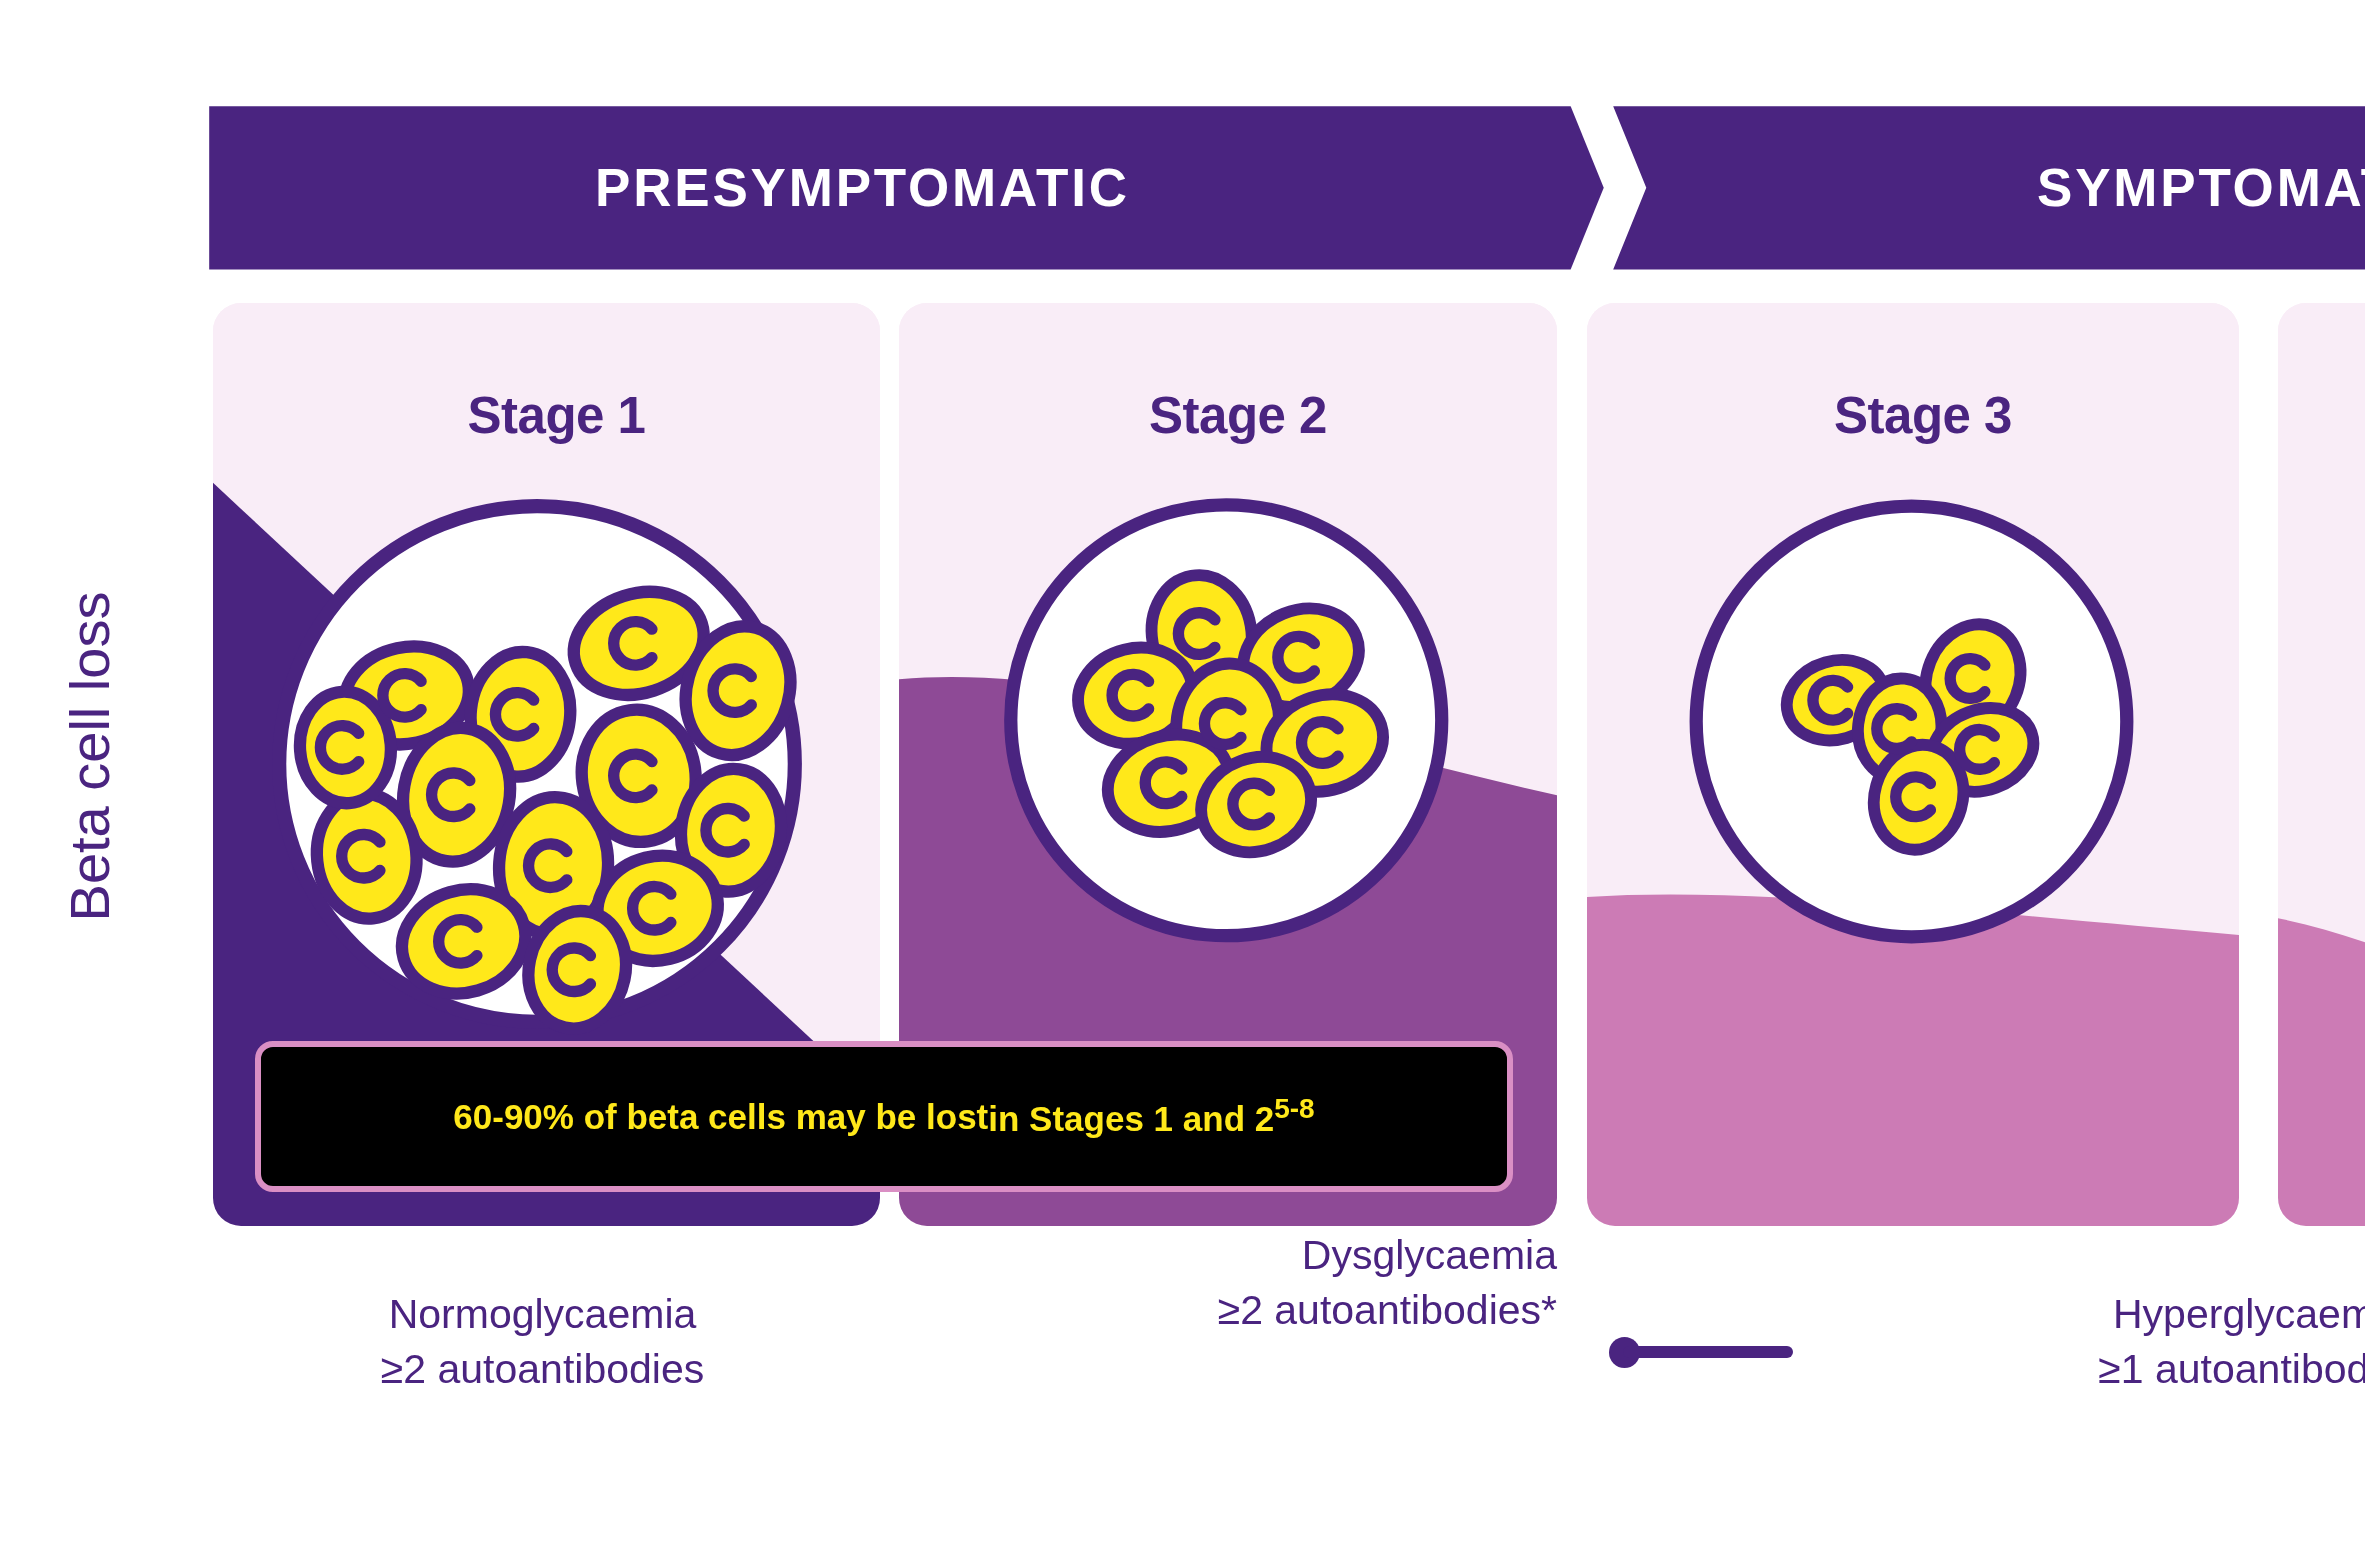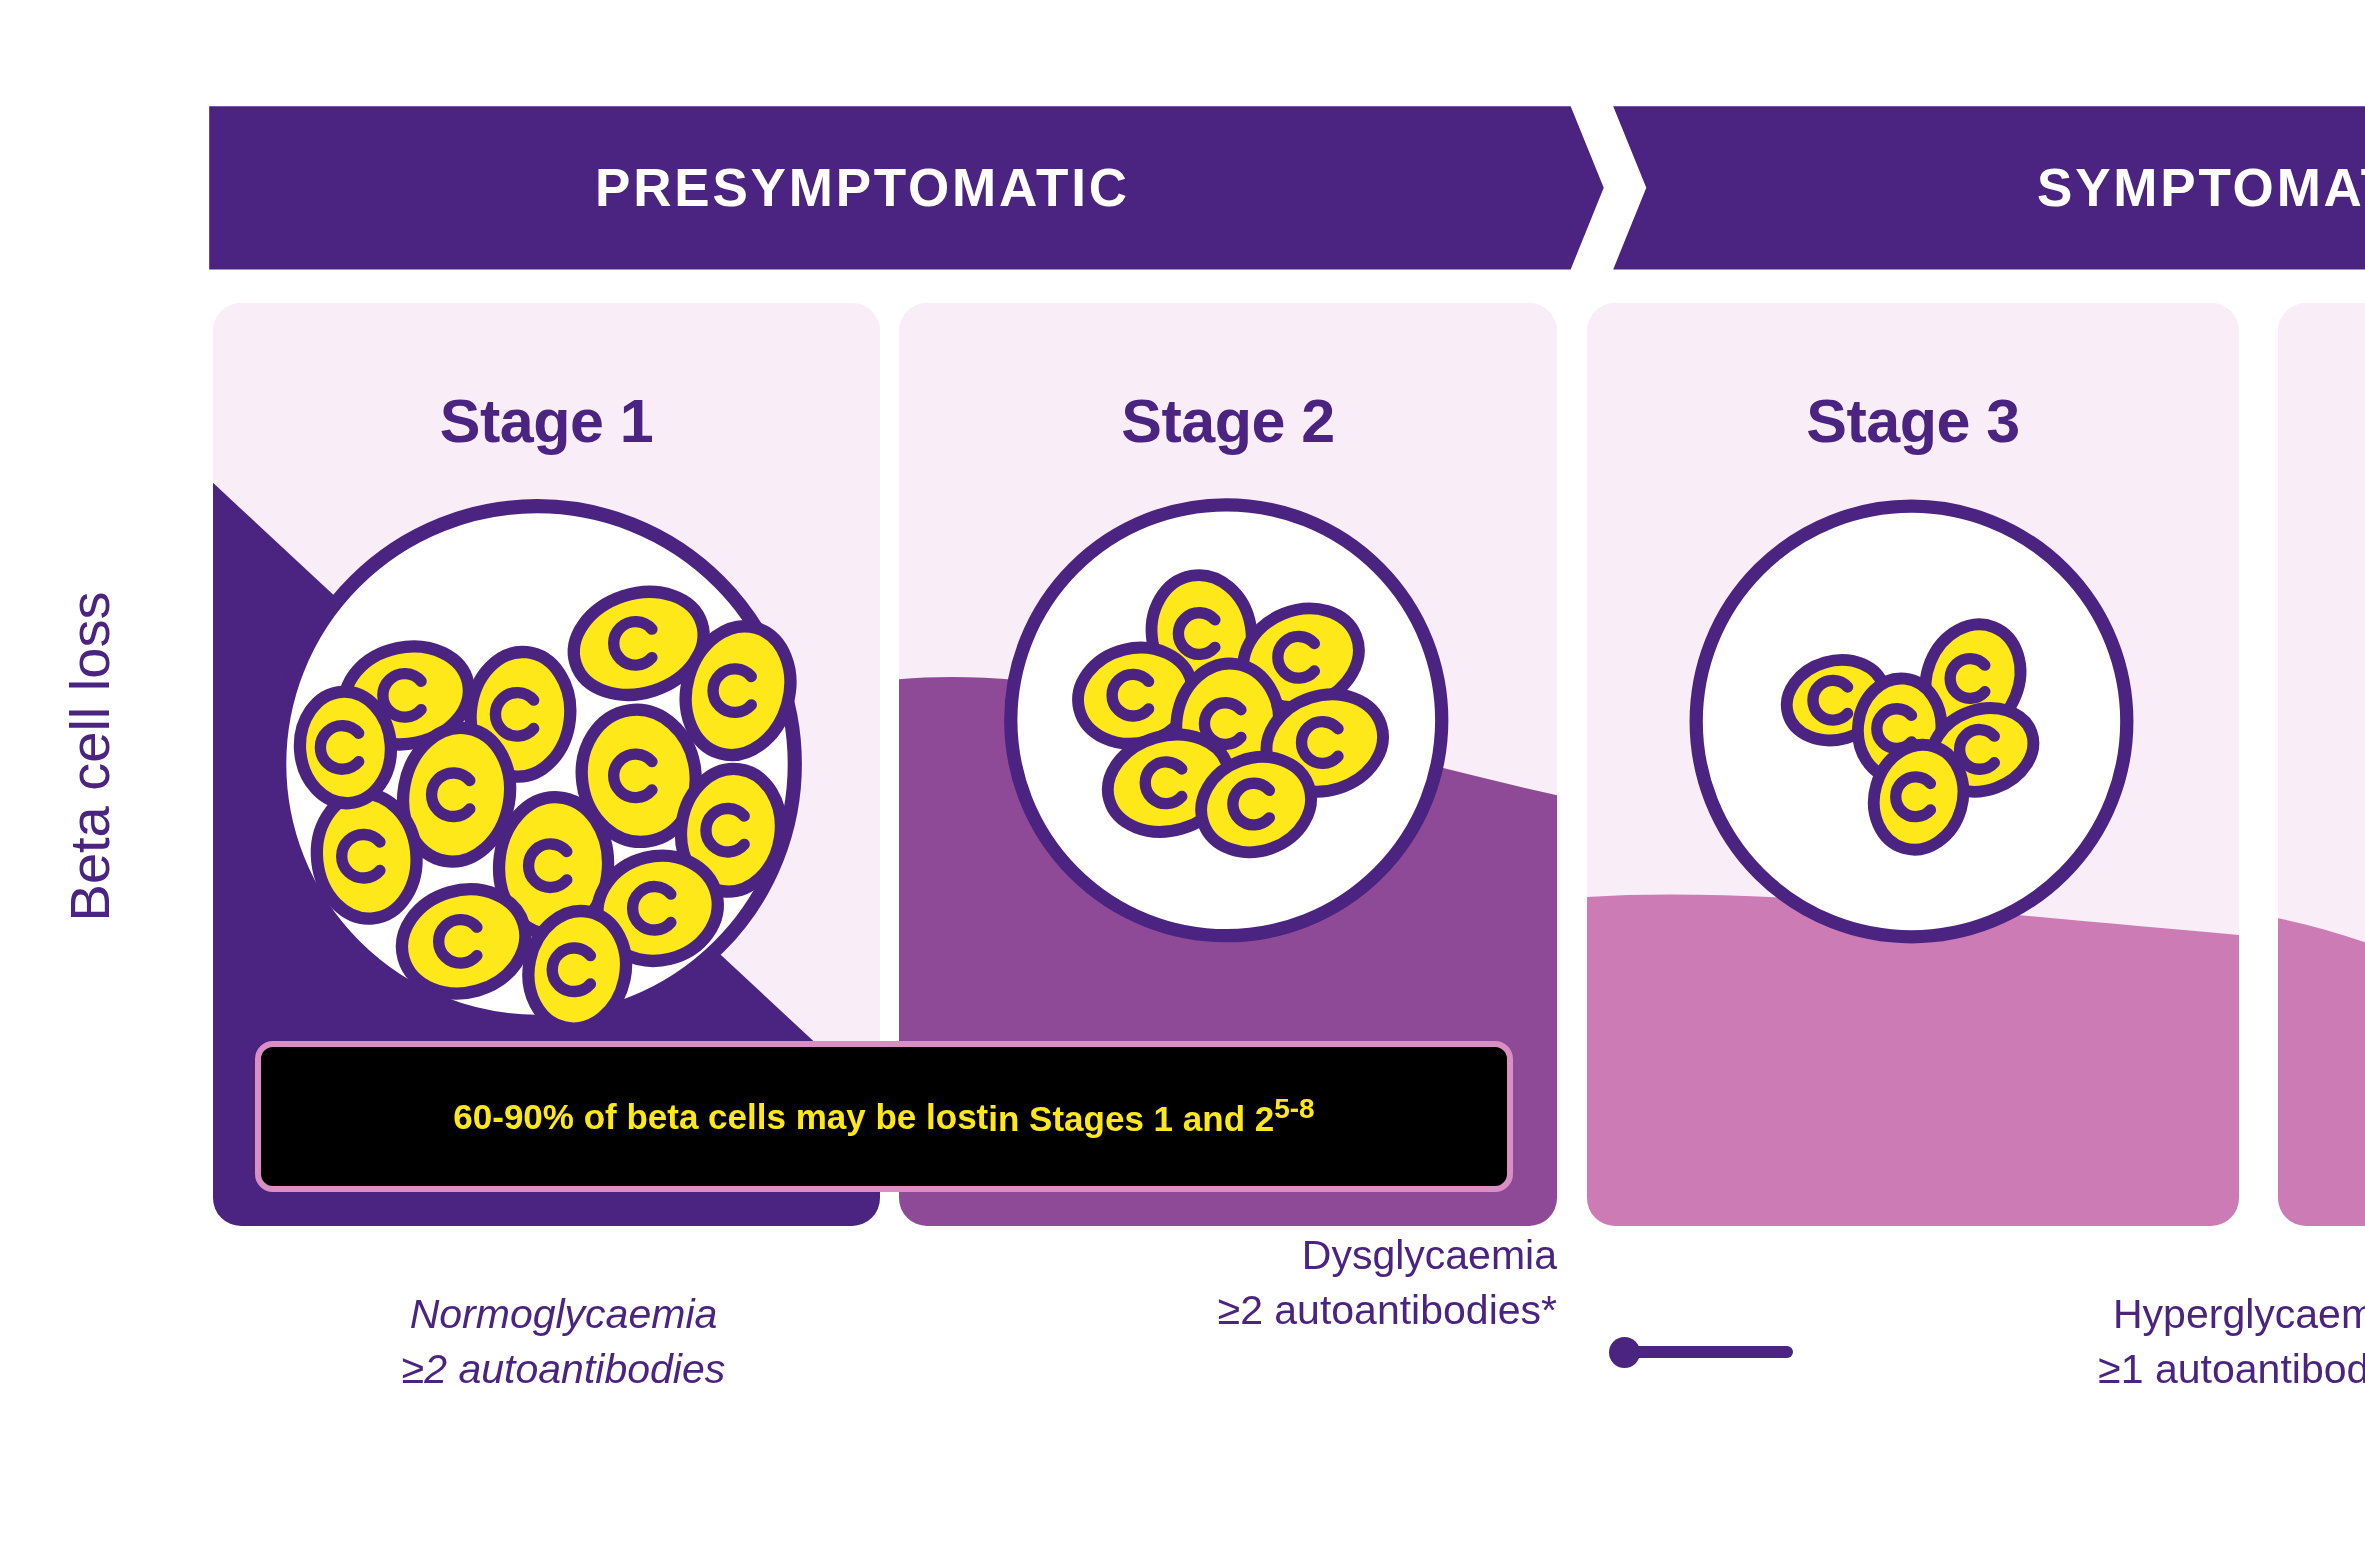--- a/index.html
+++ b/index.html
@@ -27,39 +27,39 @@
   
   .card{position:absolute;top:303px;height:923px;border-radius:28px;overflow:hidden;background:#F9EDF7;}
   #card-1{left:213px;width:667px;}
   #card-2{left:899px;width:658px;}
   #card-3{left:1587px;width:652px;}
   #card-4{left:2278px;width:655px;}
   .card-fill{position:absolute;left:0;top:0;width:100%;height:100%;}
 
   .stage-title{
     position:absolute;left:0;width:100%;top:83px;text-align:center;
-    color:#4A2480;font-size:61px;font-weight:700;letter-spacing:-0.5px;
+    color:#4A2480;font-size:51px;font-weight:700;letter-spacing:-0.5px;padding-left:10px;
   }
 
   
   .islet{position:absolute;}
 
   
   .callout{
     position:absolute;left:255px;top:1041px;width:1258px;height:151px;
     background:#000000;border:6.6px solid #DA8FC4;border-radius:18px;
     box-sizing:border-box;display:flex;flex-direction:row;
     align-items:center;justify-content:center;
   }
   .callout-line{color:#FFE81A;font-size:35px;font-weight:700;line-height:1.24;white-space:nowrap;}
   .sup{font-size:28px;vertical-align:super;font-weight:700;}
 
   
   .foot{position:absolute;color:#4A2480;font-size:41px;line-height:1.33;text-align:center;white-space:nowrap;}
-  #foot-1{left:230px;top:1287px;width:667px;font-style:italic;}
+  #foot-1{left:209px;top:1287px;width:667px;}
   #foot-2{left:899px;top:1228px;width:658px;text-align:right;}
   #foot-3{left:1587px;top:1287px;width:1346px;}
   .foot-l1{display:block;}
   .foot-l2{display:block;}
 
   .hyper-rule{position:absolute;top:1346px;height:12.3px;background:#4A2480;border-radius:6.2px;}
   #rule-left{left:1623px;width:170px;}
   .rule-dot{position:absolute;top:1337px;width:31px;height:31px;border-radius:50%;background:#4A2480;}
   #dot-left{left:1609px;}
 </style>

